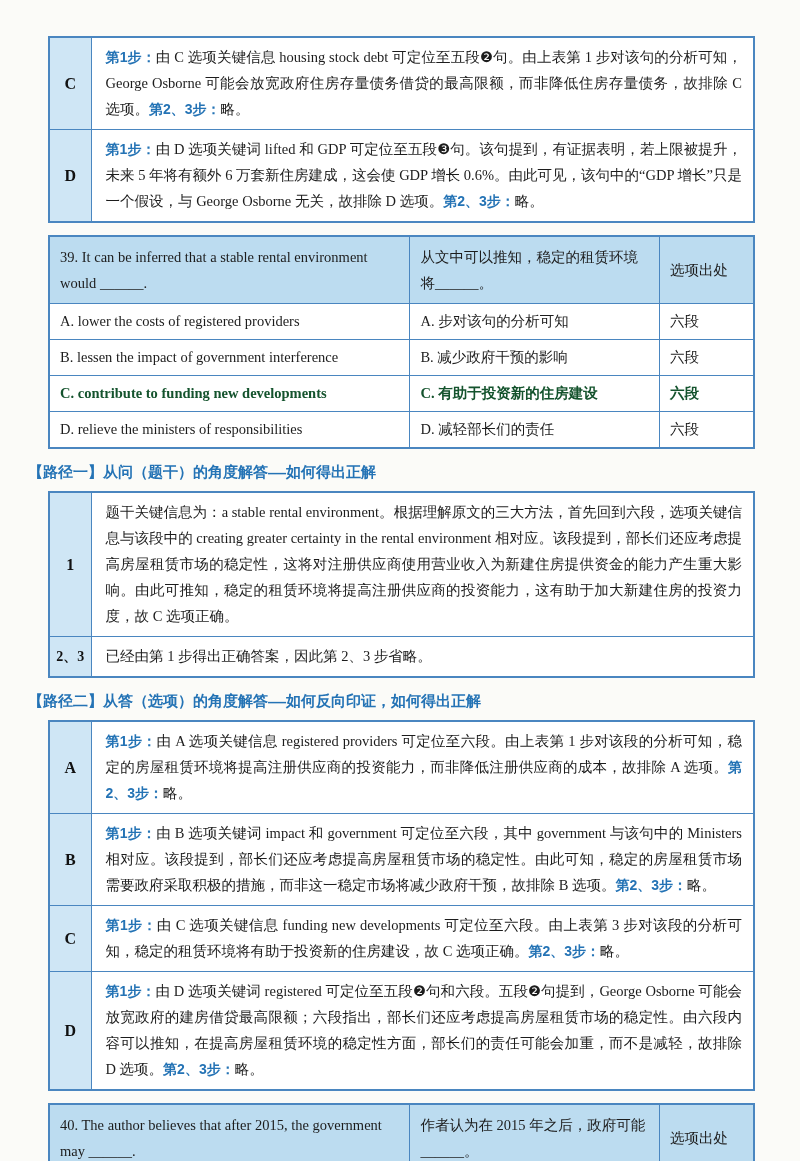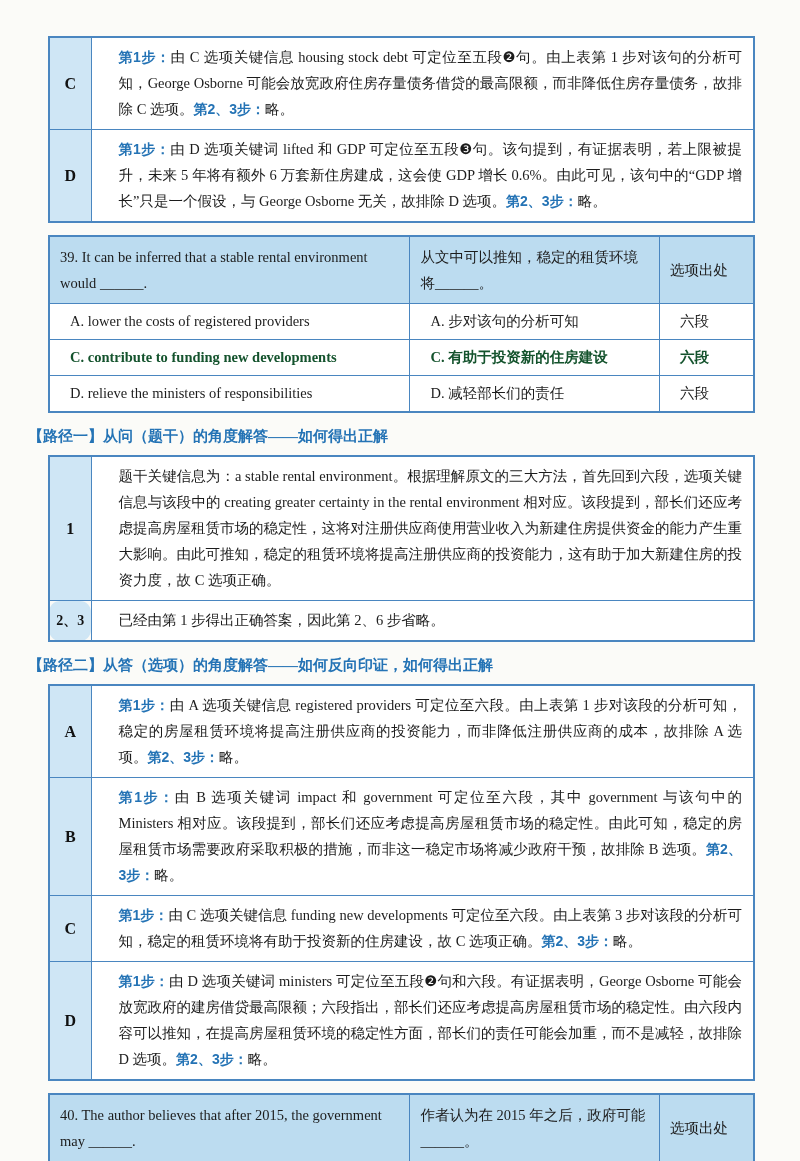--- a/index.html
+++ b/index.html
@@ -13,35 +13,35 @@
   }
   .page { padding:36px 45px 0 48px; }
 
   table { width:100%; border-collapse:collapse; table-layout:fixed; }
   .tbl { border:2px solid #4a86c0; }
   .tbl td { border:1px solid #4a86c0; vertical-align:middle; }
 
   
   .label-col { width:42px; background:#cfe6f5; text-align:center;
                font-weight:bold; font-size:16px; color:#111; }
-  .label-col.small { font-size:14px;border-radius:11px; }
-  .content-cell { background:#fff; padding:6px 11px 7px 27px;
+  .label-col.small { font-size:14px; }
+  .content-cell { background:#fff; padding:6px 11px 7px 14px;
                   font-size:14.5px; line-height:26px; text-align:justify; }
   .step { color:#2473b5; font-weight:bold;
           font-family:"Liberation Sans","DejaVu Sans",sans-serif; font-size:14px; }
 
   
-  .q-tbl td { padding:5px 20px; font-size:14.5px; line-height:25px; background:#fff; }
+  .q-tbl td { padding:5px 10px; font-size:14.5px; line-height:25px; background:#fff; }
   .q-tbl .hdr td { background:#bcdcf0; padding:7px 10px; line-height:26px; }
   .q-tbl .col-src { }
   .q-tbl .correct td { color:#14532d; font-weight:bold; }
   .col-en-39 { width:51.2%;margin-left:36px; } .col-zh-39 { width:35.4%; } .col-sr-39 { width:13.4%; }
 
   .path-heading {
-    font-family:Liberation Serif, serif;
+    font-family:Liberation Mono, monospace;
     font-weight:bold; font-size:15px; color:#2473b5;
     margin:14px 0 9px -20px;
   }
   .gap { height:12px; }
 </style>
 </head>
 <body>
 
 <div class="page">
 
@@ -69,20 +69,25 @@
         <tr class="hdr">
       <td class="col-en-39">39. It can be inferred that a stable rental environment would ______.</td>
       <td class="col-zh-39">从文中可以推知，稳定的租赁环境将______。</td>
       <td class="col-sr-39 col-src">选项出处</td>
     </tr>
     <tr>
       <td>A. lower the costs of registered providers</td>
       <td>A. 步对该句的分析可知</td>
       <td class="col-src">六段</td>
     </tr>
+    <tr>
+      <td>B. lessen the impact of government interference</td>
+      <td>B. 减少政府干预的影响</td>
+      <td class="col-src">六段</td>
+    </tr>
     <tr class="correct">
       <td>C. contribute to funding new developments</td>
       <td>C. 有助于投资新的住房建设</td>
       <td class="col-src">六段</td>
     </tr>
     <tr>
       <td>D. relieve the ministers of responsibilities</td>
       <td>D. 减轻部长们的责任</td>
       <td class="col-src">六段</td>
     </tr>
@@ -92,21 +97,21 @@
   <div class="path-heading">【路径一】从问（题干）的角度解答——如何得出正解</div>
 
   <table class="tbl">
     <tbody>
         <tr>
       <td class="label-col">1</td>
       <td class="content-cell">题干关键信息为：a stable rental environment。根据理解原文的三大方法，首先回到六段，选项关键信息与该段中的 creating greater certainty in the rental environment 相对应。该段提到，部长们还应考虑提高房屋租赁市场的稳定性，这将对注册供应商使用营业收入为新建住房提供资金的能力产生重大影响。由此可推知，稳定的租赁环境将提高注册供应商的投资能力，这有助于加大新建住房的投资力度，故 C 选项正确。</td>
     </tr>
     <tr>
       <td class="label-col small">2、3</td>
-      <td class="content-cell">已经由第 1 步得出正确答案，因此第 2、6 步省略。</td>
+      <td class="content-cell">已经由第 1 步得出正确答案，因此第 2、3 步省略。</td>
     </tr>
   </tbody>
     </table>
 
   <div class="path-heading">【路径二】从答（选项）的角度解答——如何反向印证，如何得出正解</div>
 
   <table class="tbl">
     <tbody>
         <tr>
       <td class="label-col">A</td>
@@ -122,21 +127,21 @@
     </tr>
     <tr>
       <td class="label-col">C</td>
       <td class="content-cell">
         <span class="step">第1步：</span><span>由 C 选项关键信息 funding new developments 可定位至六段。由上表第 3 步对该段的分析可知，稳定的租赁环境将有助于投资新的住房建设，故 C 选项正确。</span><span class="step">第2、3步：</span><span>略。</span>
       </td>
     </tr>
     <tr>
       <td class="label-col">D</td>
       <td class="content-cell">
-        <span class="step">第1步：</span><span>由 D 选项关键词 ministers 可定位至五段❷句和六段。有证据表明，George Osborne 可能会放宽政府的建房借贷最高限额；六段指出，部长们还应考虑提高房屋租赁市场的稳定性。由六段内容可以推知，在提高房屋租赁环境的稳定性方面，部长们的责任可能会加重，而不是减轻，故排除 D 选项。</span><span class="step">第2、3步：</span><span>略。</span>
+        <span class="step">第1步：</span><span>由 D 选项关键词 registered 可定位至五段❷句和六段。五段❷句提到，George Osborne 可能会放宽政府的建房借贷最高限额；六段指出，部长们还应考虑提高房屋租赁市场的稳定性。由六段内容可以推知，在提高房屋租赁环境的稳定性方面，部长们的责任可能会加重，而不是减轻，故排除 D 选项。</span><span class="step">第2、3步：</span><span>略。</span>
       </td>
     </tr>
   </tbody>
     </table>
 
   <div class="gap"></div>
 
   <table class="tbl q-tbl">
     <tbody>
         <tr class="hdr">

